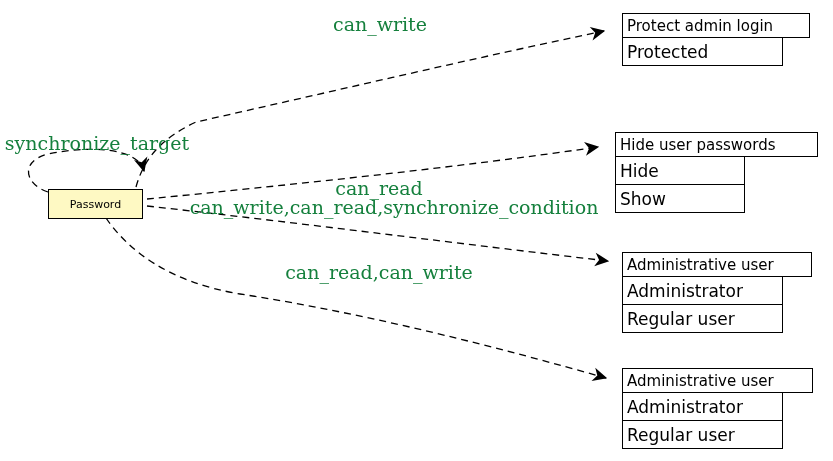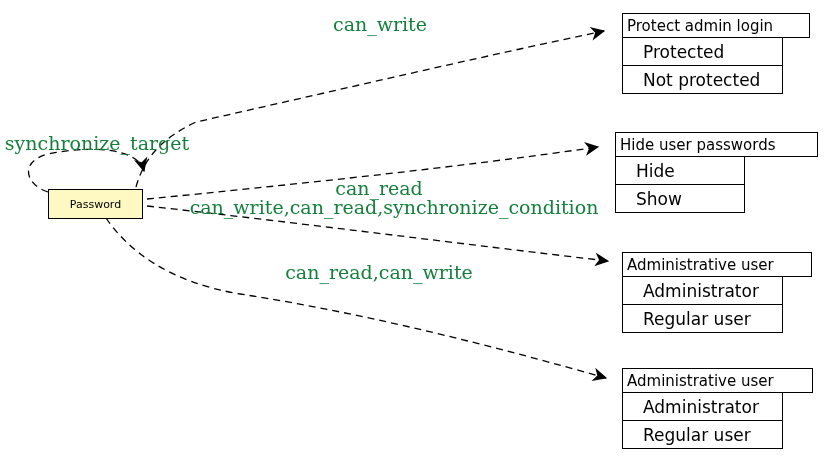--- a/index.html
+++ b/index.html
@@ -63,21 +63,21 @@
     overflow: hidden;
   }
   .record-row {
     border: 1px solid #000000;
     border-top: none;
     background: #ffffff;
     box-sizing: border-box;
     height: 28px;
     display: flex;
     align-items: center;
-    padding-left: 20px;
+    padding-left: 4px;
     font-size: 17px;
     white-space: nowrap;
     overflow: hidden;
   }
 </style>
 </head>
 <body>
 
 <div id="canvas">
 
@@ -98,21 +98,20 @@
   <div class="edge-label" style="left:379px; top:140px;margin-top:48px;">can_read</div>
   <div class="edge-label" style="left:394px; top:207px;">can_write,can_read,synchronize_condition</div>
   <div class="edge-label" style="left:379px; top:272px;">can_read,can_write</div>
   <div class="edge-label" style="left:97px; top:143px;">synchronize_target</div>
 
   <div class="gv-node" style="left:48px; top:189px; width:95px; height:30px;">Password</div>
 
   <div class="record-table" style="left:622px; top:13px;">
     <div class="record-header" style="width:188px;">Protect admin login</div>
     <div class="record-row" style="width:161px;">Protected</div>
-    <div class="record-row" style="width:161px;">Not protected</div>
   </div>
 
   <div class="record-table" style="left:615px; top:132px;">
     <div class="record-header" style="width:203px;">Hide user passwords</div>
     <div class="record-row" style="width:130px;">Hide</div>
     <div class="record-row" style="width:130px;">Show</div>
   </div>
 
   <div class="record-table" style="left:622px; top:252px;">
     <div class="record-header" style="width:190px;">Administrative user</div>

